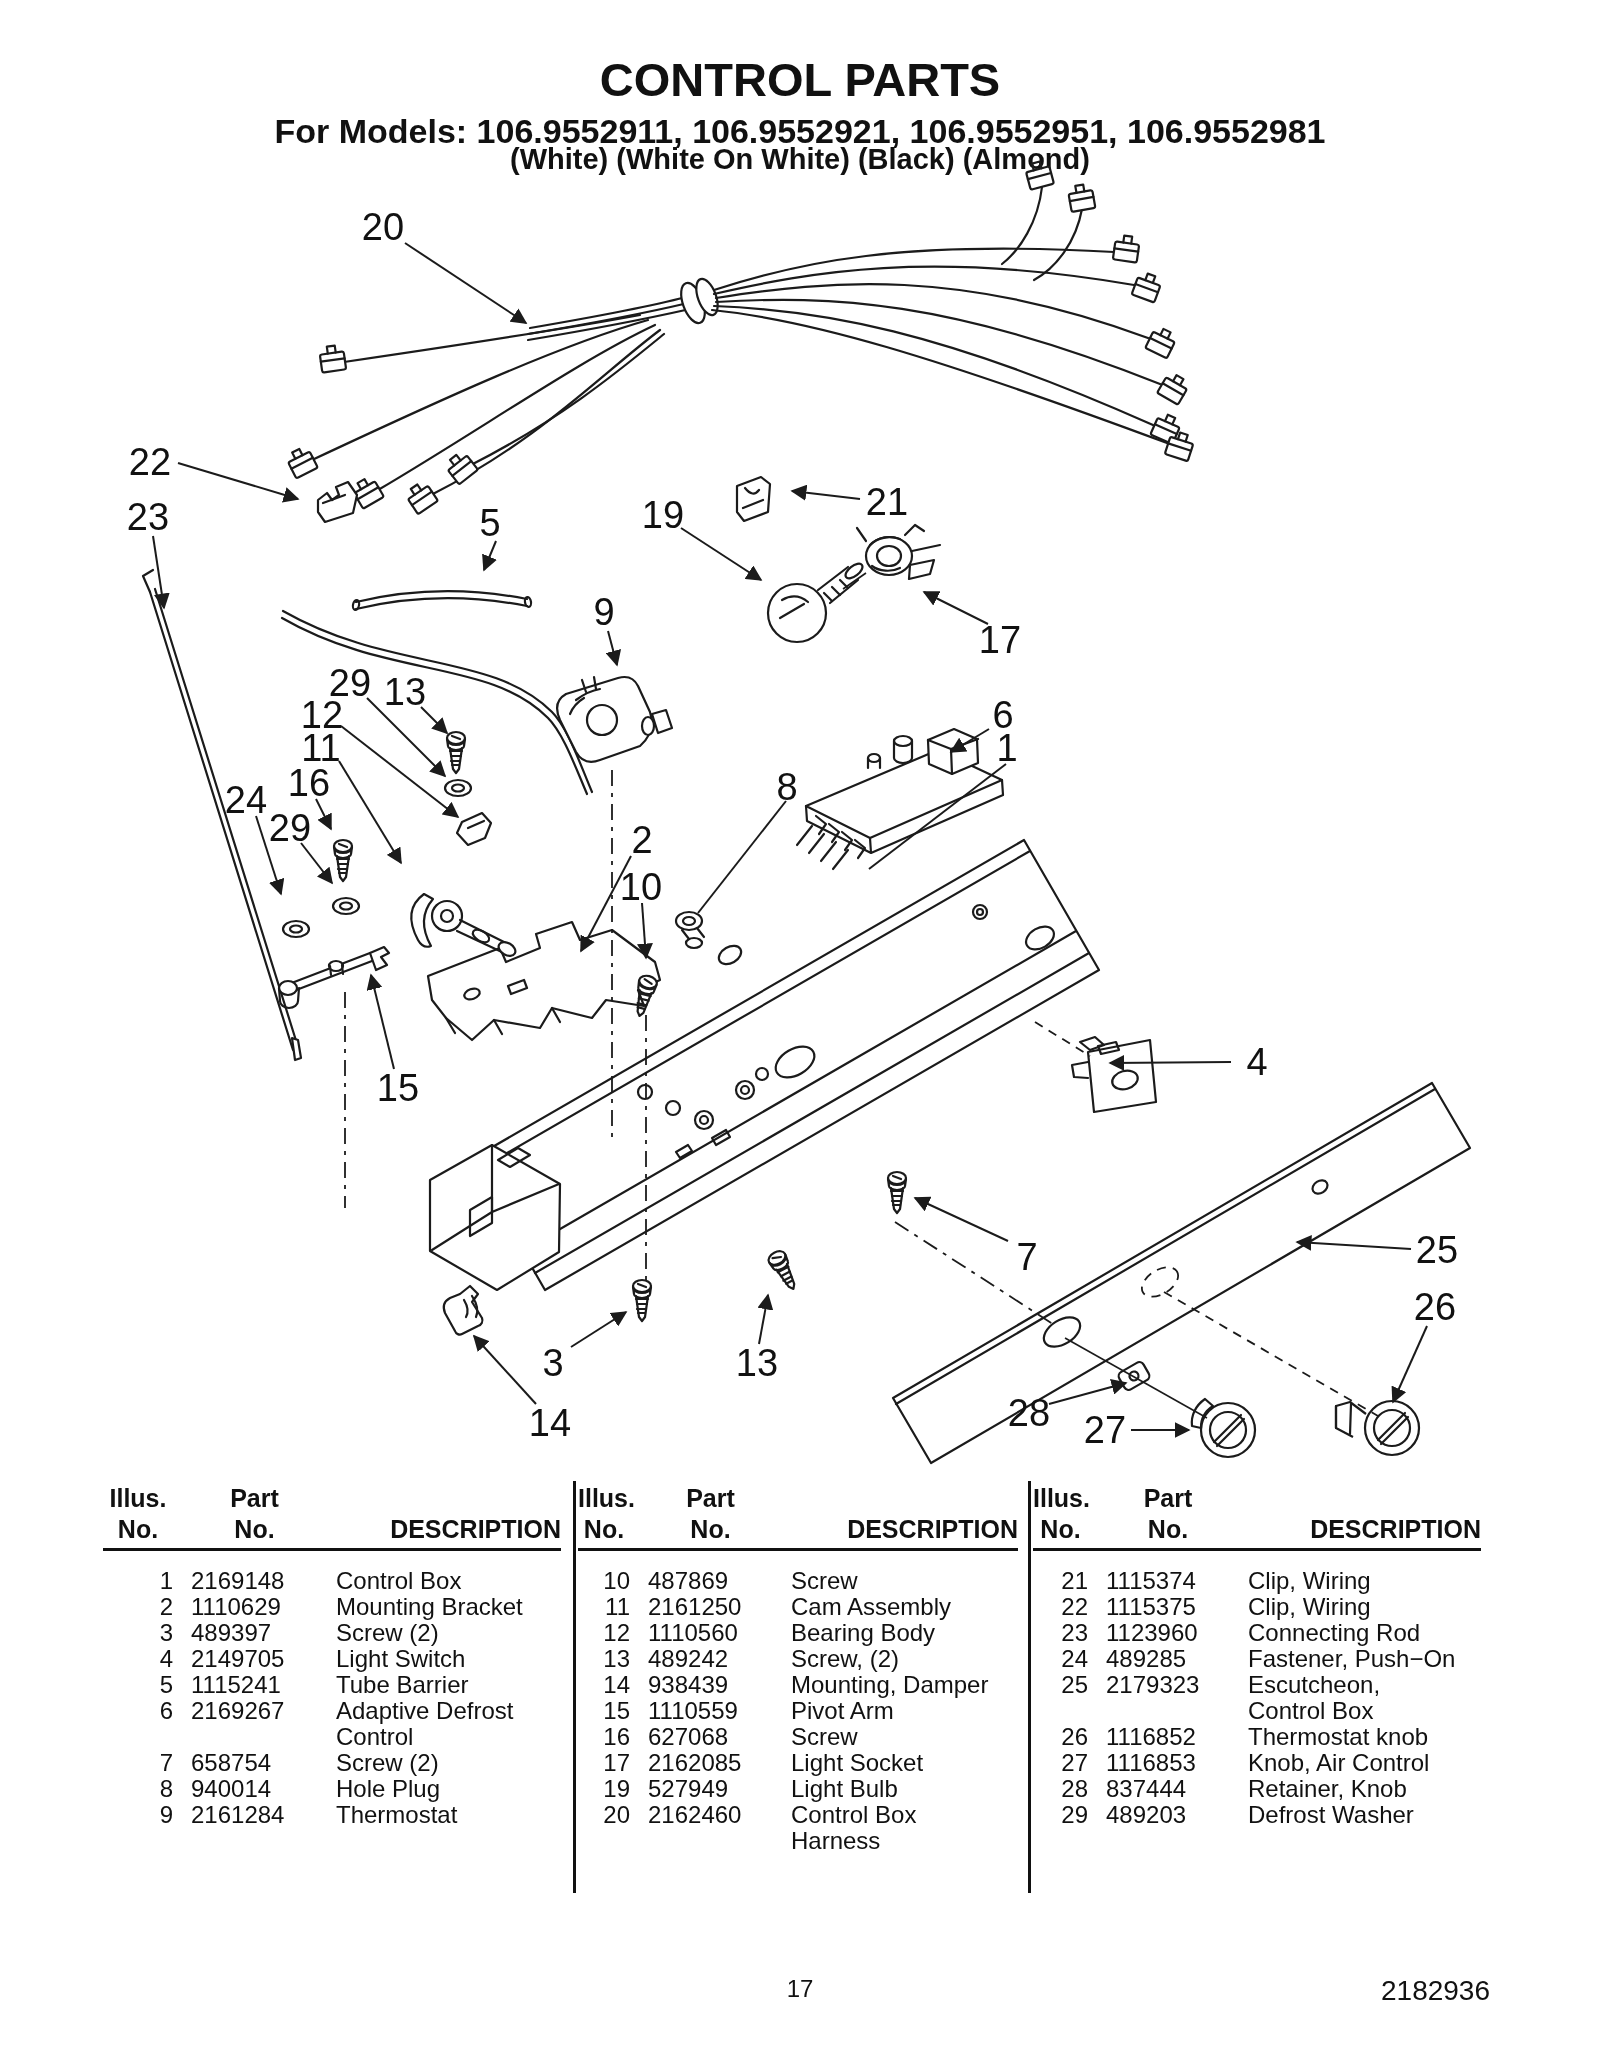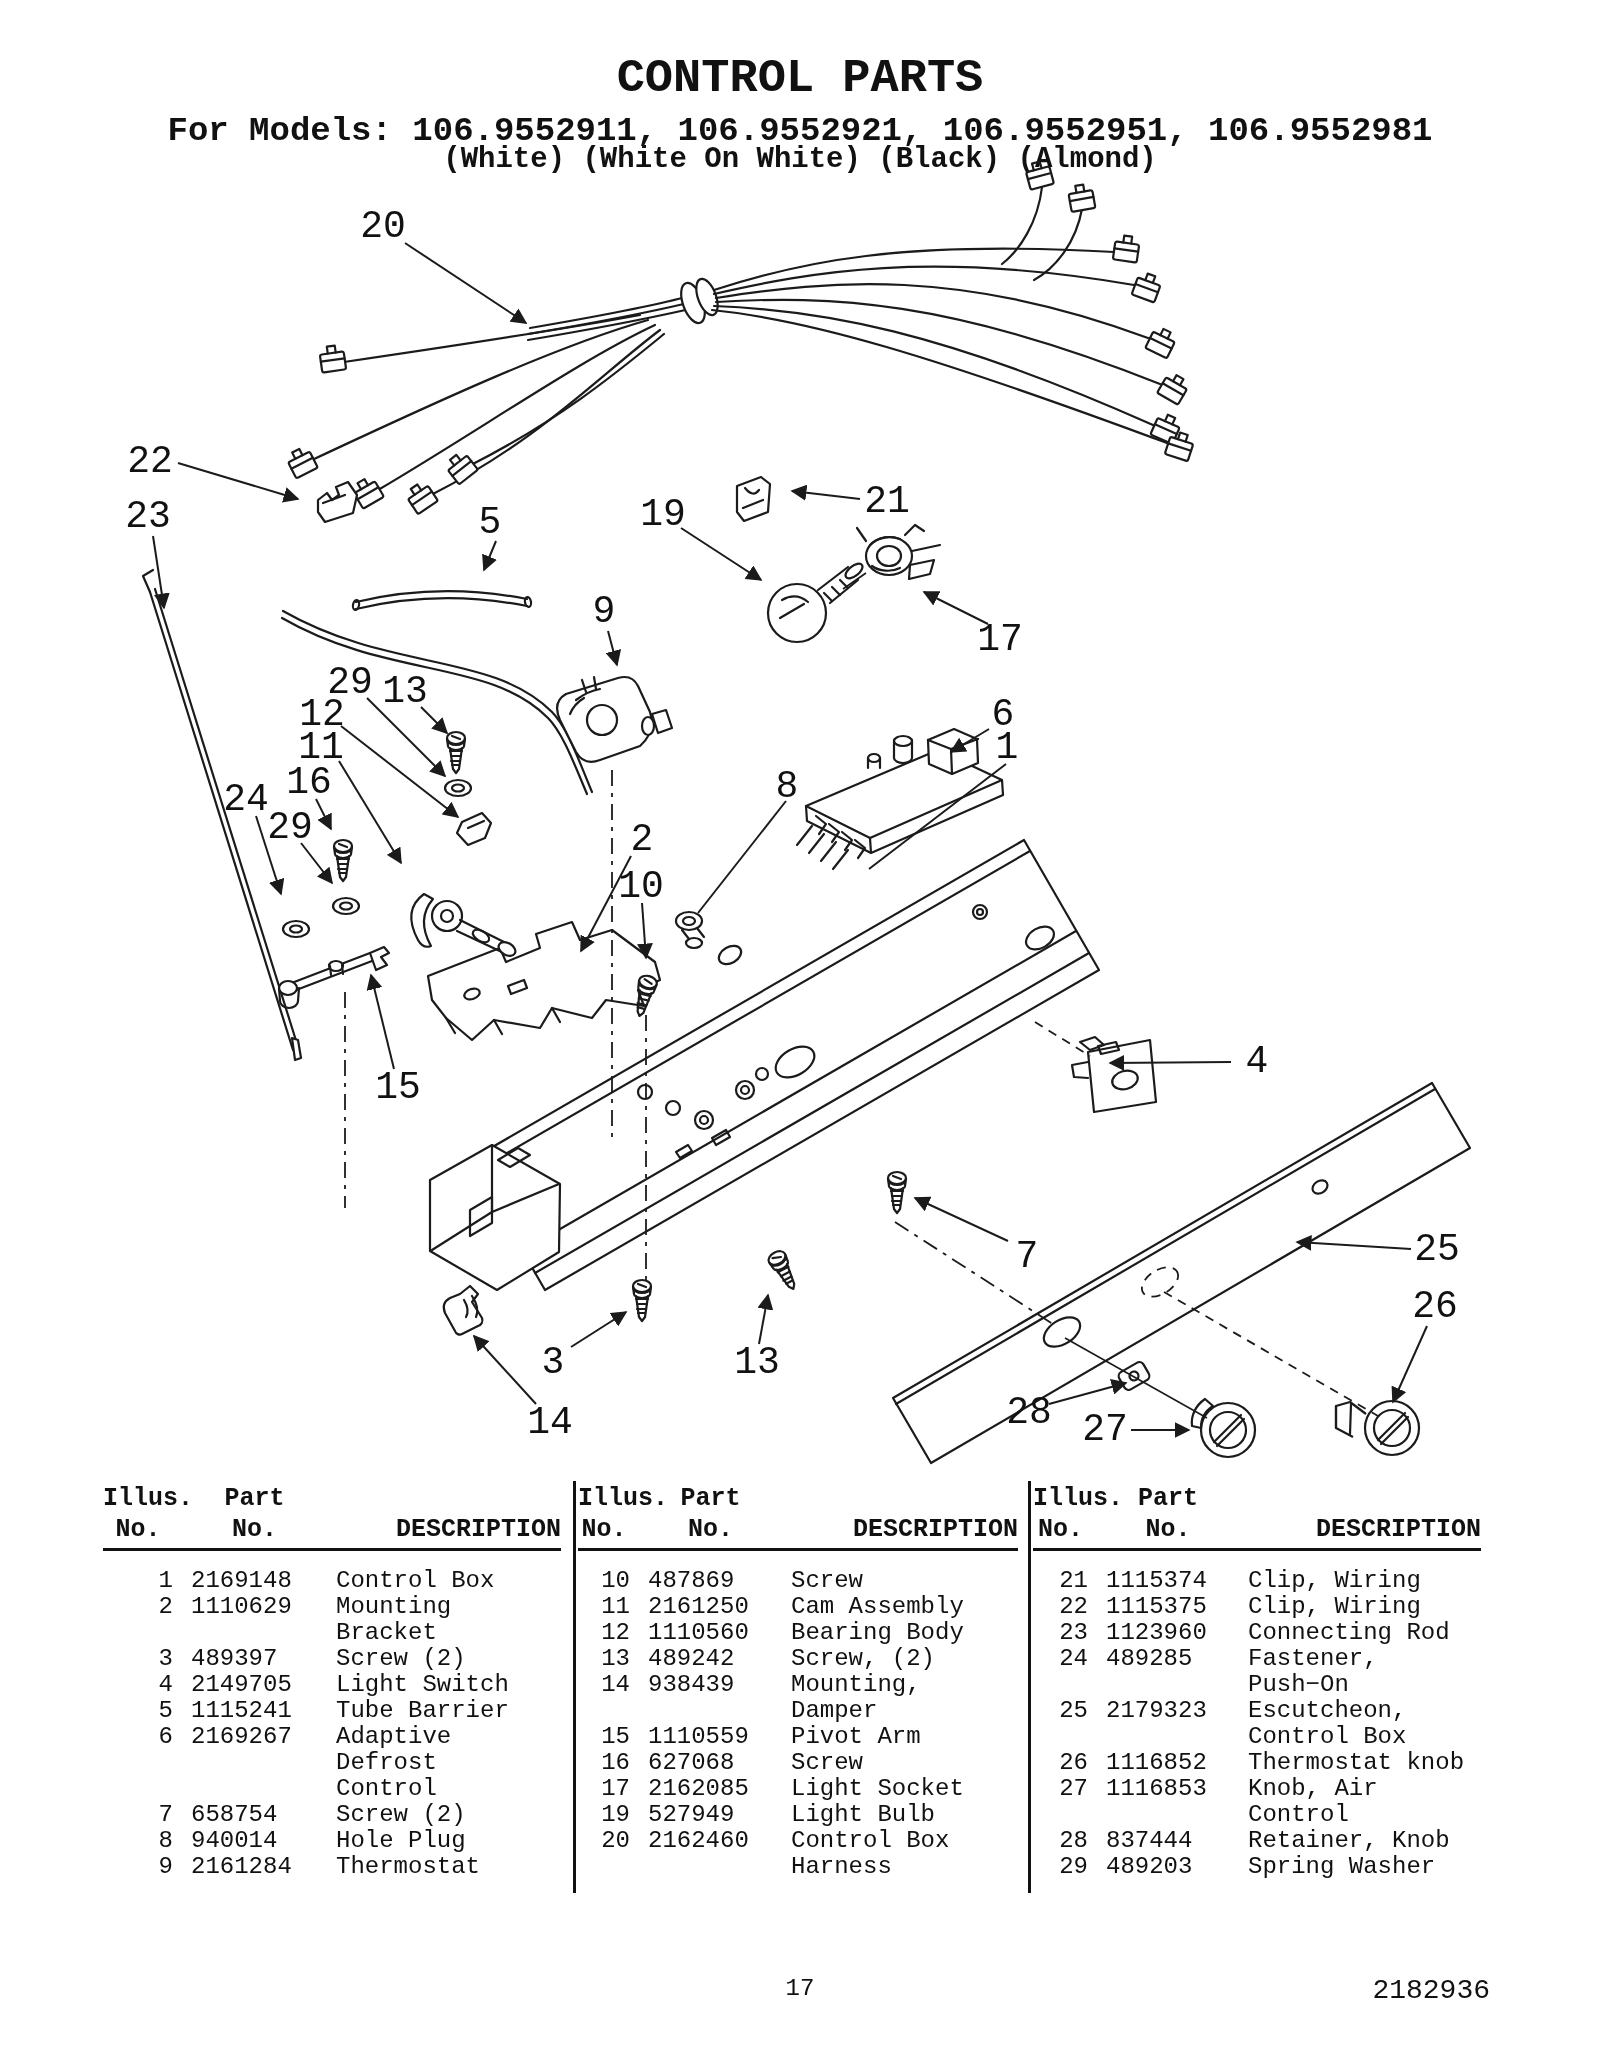--- a/index.html
+++ b/index.html
@@ -1,17 +1,17 @@
 <!DOCTYPE html>
 <html><head>
 <meta charset="utf-8">
 <style>
   html,body{margin:0;padding:0;background:#888;}
   #page{position:relative;width:1600px;height:2071px;background:#ffffff;overflow:hidden;
-        font-family:Liberation Mono, monospace;color:#111;}
+        font-family:Liberation Sans, sans-serif;color:#111;}
   
   #hdr{position:absolute;top:0;left:0;width:1600px;text-align:center;}
   #title{margin:0;position:absolute;top:52px;left:0;width:100%;
          font-size:47px;font-weight:700;letter-spacing:0px;}
   #models{position:absolute;top:112px;left:0;width:100%;font-size:34px;font-weight:700;}
   #colors{position:absolute;top:143px;left:0;width:100%;font-size:29px;font-weight:700;}
   
   #diagram{position:absolute;top:0;left:0;width:1600px;height:1475px;}
   #diagram svg{position:absolute;top:0;left:0;}
   .callout{position:absolute;transform:translate(-50%,-50%);font-size:38px;line-height:1;
@@ -538,21 +538,21 @@
           <div class="c3">Knob, Air Control</div>
         </div>
         <div class="prow">
           <div class="c1">28</div>
           <div class="c2">837444</div>
           <div class="c3">Retainer, Knob</div>
         </div>
         <div class="prow">
           <div class="c1">29</div>
           <div class="c2">489203</div>
-          <div class="c3">Spring Washer</div>
+          <div class="c3">Defrost Washer</div>
         </div>
       </div>
   </div>
 
   <div id="pageno">17</div>
   <div id="docno">2182936</div>
 
 </div>
 
 </body></html>

